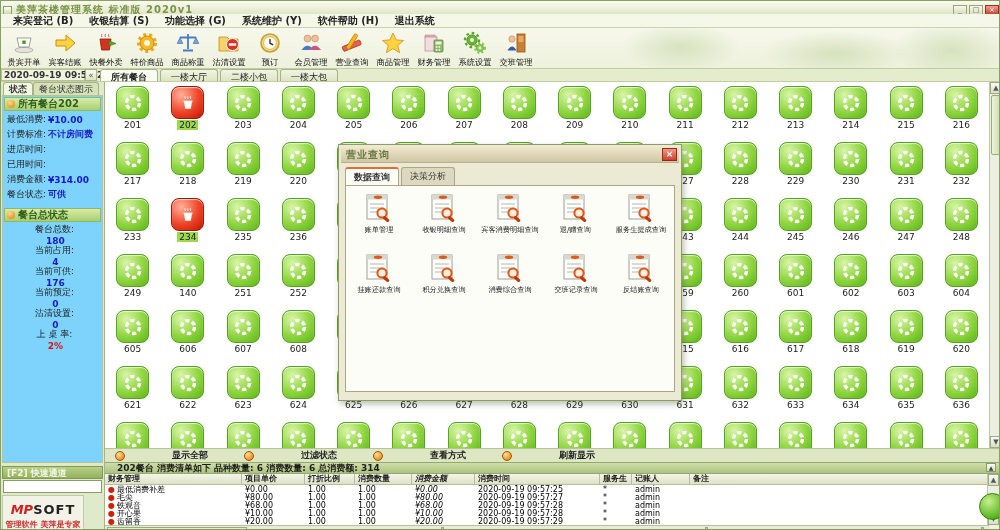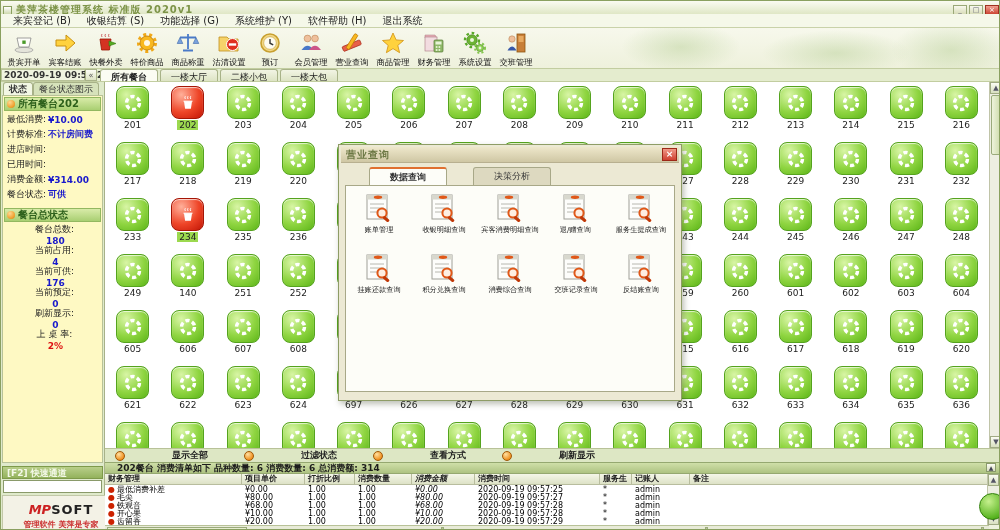--- a/index.html
+++ b/index.html
@@ -12,21 +12,21 @@
     display:flex; align-items:center; padding:0 2px; }
   .titlebar .appicon { width:9px; height:9px; background:linear-gradient(#fff,#cdd8ac); border:1px solid #8aa060; margin-right:4px; }
   .titlebar .title { font-size:10px; font-weight:bold; color:#7d9448; letter-spacing:1px; flex:1; white-space:nowrap; overflow:hidden; }
   .winbtns { display:flex; gap:2px; }
   .winbtn { width:14px; height:10px; font-size:7px; line-height:9px; text-align:center; border:1px solid #9aa878;
     background:linear-gradient(#f8f8ee,#d8dcb8); color:#667; }
   .winbtn.close { background:linear-gradient(#f0a090,#cc4433); color:#fff; border-color:#a03020; }
 
   
   .menubar { position:absolute; left:0; top:13px; width:1000px; height:14px; background:#f5f8e9;
-    border-bottom:1px solid #c9d2a9; display:flex; align-items:center; padding-left:4px; }
+    border-bottom:1px solid #c9d2a9; display:flex; align-items:center; padding-left:4px;font-weight:bold; }
   .menuitem { font-size:10px; color:#222; padding:0 8px; white-space:nowrap; }
 
   
   .toolbar { position:absolute; left:0; top:27px; width:1000px; height:41px;
     background:linear-gradient(#f7f8ec,#eef1dc); border-bottom:1px solid #c2cda0; overflow:hidden; }
   .leaf { position:absolute; border-radius:50%; background:radial-gradient(ellipse at center, rgba(140,180,95,.28), rgba(140,180,95,0) 70%); pointer-events:none; }
   .tbar-inner { position:absolute; left:2px; top:0; display:flex; }
   .tbtn { width:41px; height:41px; display:flex; flex-direction:column; align-items:center; justify-content:flex-start; padding-top:2px; cursor:pointer; }
   .ticon { width:26px; height:26px; display:flex; align-items:center; justify-content:center; }
   .tlabel { font-size:9px; color:#111; white-space:nowrap; transform:scale(.92); }
@@ -38,32 +38,32 @@
   .floortabs { display:flex; margin-left:3px; }
   .ftab { font-size:9px; color:#222; padding:1px 10px 0; border:1px solid #a8b288; border-bottom:none; border-radius:3px 3px 0 0;
     background:linear-gradient(#f2f4e4,#dde4c4); margin-right:2px; }
   .ftab.active { background:#fbfcf2; font-weight:bold; }
 
   
   .sidebar { position:absolute; left:0; top:81px; width:104px; height:449px; background:#dfeacb; border-right:1px solid #a8b288; }
   .sbtabs { display:flex; height:13px; padding-left:2px; }
   .sbtab { font-size:9px; padding:0 5px; line-height:12px; border:1px solid #a8b288; border-bottom:none; border-radius:3px 3px 0 0; background:#d6e2ba; color:#333; white-space:nowrap; transform-origin:left; }
   .sbtab.active { background:#f2f7e4; font-weight:bold; }
-  .spanel { position:absolute; left:1px; top:13px; width:101px; height:368px; background:#fef9c3; border:1px solid #b8c298; overflow:hidden; }
+  .spanel { position:absolute; left:1px; top:13px; width:101px; height:368px; background:#7dd3fc; border:1px solid #b8c298; overflow:hidden; }
   .phead { height:14px; background:linear-gradient(#d8eba8,#a9cf72); border:1px solid #93b860; display:flex; align-items:center; font-size:10px; font-weight:bold; color:#2e611c; padding-left:2px; margin:1px; }
   .phead .ball { width:8px; height:8px; border-radius:50%; background:radial-gradient(circle at 35% 30%, #ffd890, #ef9c28 70%, #b86a10); margin-right:3px; flex:none; }
   .fieldlist1 .field { height:15px; }
   .fieldlist2 .field { height:21px;flex-direction:column; }
   .field { display:flex; align-items:center; padding-left:4px; white-space:nowrap; }
   .flabel { font-size:9px; color:#222; }
   .fvalue { font-size:9px; color:#1818cc; font-weight:bold; margin-left:2px; }
   .fvalue.red { color:#dd1111; }
   .quickbar { position:absolute; left:1px; top:384px; width:101px; height:13px; background:linear-gradient(#b9cf8a,#93b25c); border:1px solid #7e9a4a; font-size:9px; font-weight:bold; color:#f4f9e8; line-height:12px; padding-left:4px; }
   .quickinput { position:absolute; left:2px; top:398px; width:99px; height:13px; border:1px solid #8a9a6a; background:#fff; font-size:9px; padding:0 2px; font-family:inherit; }
-  .logobox { position:absolute; left:1px; top:413px; width:118px; height:35px; background:#f3f2e6; border:1px solid #c2c8a8; text-align:center; }
+  .logobox { position:absolute; left:1px; top:413px; width:82px; height:35px; background:#f3f2e6; border:1px solid #c2c8a8; text-align:center; }
   .mp { color:#cc2222; font-weight:bold; font-style:italic; font-size:13px; }
   .soft { color:#222; font-weight:bold; font-size:13px; letter-spacing:1px; }
   .slogan { font-size:8px; color:#cc3333; font-weight:bold; margin-top:1px; }
 
   
   .grid { position:absolute; left:104px; top:81px; width:884px; height:366px; background:#fff; overflow:hidden;
     display:grid; grid-template-columns:repeat(16,1fr); grid-auto-rows:56px; padding-top:4px; }
   .tcell { display:flex; flex-direction:column; align-items:center; cursor:pointer; }
   .ticon-table { width:33px; height:33px; border-radius:8px; border:1px solid #55a31e;
     background:radial-gradient(circle at 30% 25%, #d8f5a5, #8fd541 55%, #5cb517);
@@ -79,21 +79,21 @@
   .varrow { position:absolute; left:0; width:12px; height:12px; background:linear-gradient(#fbfcf4,#d8dfc0); border:1px solid #a0aa84; font-size:7px; text-align:center; line-height:10px; color:#556; }
   .vthumb { position:absolute; left:1px; width:10px; background:linear-gradient(90deg,#eef3dc,#cfdcae); border:1px solid #9aaa7c; border-radius:2px; }
 
   
   .dialog { position:absolute; left:337px; top:143px; width:344px; height:257px; z-index:20;
     background:#ece9d4; border:1px solid #8e9c66; box-shadow:2px 3px 6px rgba(60,70,40,.35); padding:2px; }
   .dtitle { height:16px; background:linear-gradient(#eee7cb,#cfc7a4); display:flex; align-items:center; padding:0 2px 0 5px; border-bottom:1px solid #b8b090; }
   .dtitle .txt { flex:1; font-size:10px; font-weight:bold; color:#6c7844; letter-spacing:1px; }
   .dclose { width:15px; height:13px; background:linear-gradient(#f09888,#cf4030); border:1px solid #9c2818; color:#fff; font-size:9px; line-height:11px; text-align:center; font-weight:bold; }
   .dtabs { display:flex; padding:4px 4px 0; }
-  .dtab { font-size:9px; padding:2px 20px; border:1px solid #a8a888; border-bottom:none; border-radius:3px 3px 0 0; background:#ddd9c0; color:#333; margin-right:2px;margin-left:24px; }
+  .dtab { font-size:9px; padding:2px 8px; border:1px solid #a8a888; border-bottom:none; border-radius:3px 3px 0 0; background:#ddd9c0; color:#333; margin-right:2px; }
   .dtab.active { background:#fdfdf8; border-top:2px solid #e07030; font-weight:bold; }
   .dcontent { position:absolute; left:6px; right:6px; top:40px; bottom:8px; background:#fdfdf8; border:1px solid #a8a888; }
   .qgrid { display:grid; grid-template-columns:repeat(5,1fr); grid-auto-rows:60px; padding-top:8px; }
   .qitem { display:flex; flex-direction:column; align-items:center; cursor:pointer; }
   .qlabel { font-size:8px; color:#222; margin-top:2px; white-space:nowrap; transform:scale(.9); }
 
   
   .btoolbar { position:absolute; left:104px; top:447px; width:896px; height:14px; background:#dde7c4; border-top:1px solid #b8c298; display:flex; align-items:center; padding-left:10px; }
   .bbtn { display:flex; align-items:center; margin-right:36px; cursor:pointer; }
   .bball { width:10px; height:10px; border-radius:50%; background:radial-gradient(circle at 35% 30%, #ffe0a0, #ee8c18 75%, #b05c08); border:1px solid #a05808; margin-right:3px; }
@@ -367,21 +367,21 @@
             <span class="flabel">当前可供:</span>
             <span class="fvalue">176</span>
           </div>
 
           <div class="field">
             <span class="flabel">当前预定:</span>
             <span class="fvalue">0</span>
           </div>
 
           <div class="field">
-            <span class="flabel">刷新显示:</span>
+            <span class="flabel">沽清设置:</span>
             <span class="fvalue">0</span>
           </div>
 
           <div class="field">
             <span class="flabel">上 桌 率:</span>
             <span class="fvalue red">2%</span>
           </div>
         </div>
     </div>
     <div class="quickbar">[F2] 快速通道</div>
@@ -1240,21 +1240,21 @@
         <span class="num">624</span>
       </div>
 
       <div class="tcell">
         <div class="ticon-table">
           <svg class="swirl" width="22" height="22" viewBox="0 0 22 22">
             <circle cx="11" cy="11" r="6.5" fill="none" stroke="#ffffff" stroke-width="3.4" stroke-dasharray="4.2 2.6"></circle>
           </svg>
 
         </div>
-        <span class="num">697</span>
+        <span class="num">625</span>
       </div>
 
       <div class="tcell">
         <div class="ticon-table">
           <svg class="swirl" width="22" height="22" viewBox="0 0 22 22">
             <circle cx="11" cy="11" r="6.5" fill="none" stroke="#ffffff" stroke-width="3.4" stroke-dasharray="4.2 2.6"></circle>
           </svg>
 
         </div>
         <span class="num">626</span>

